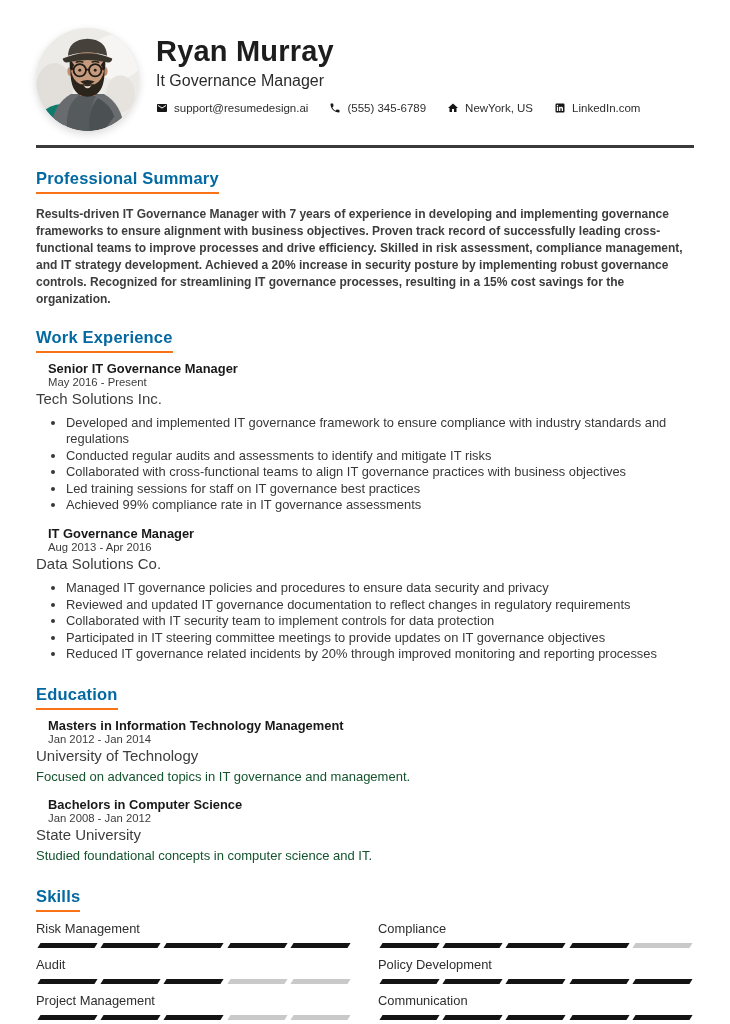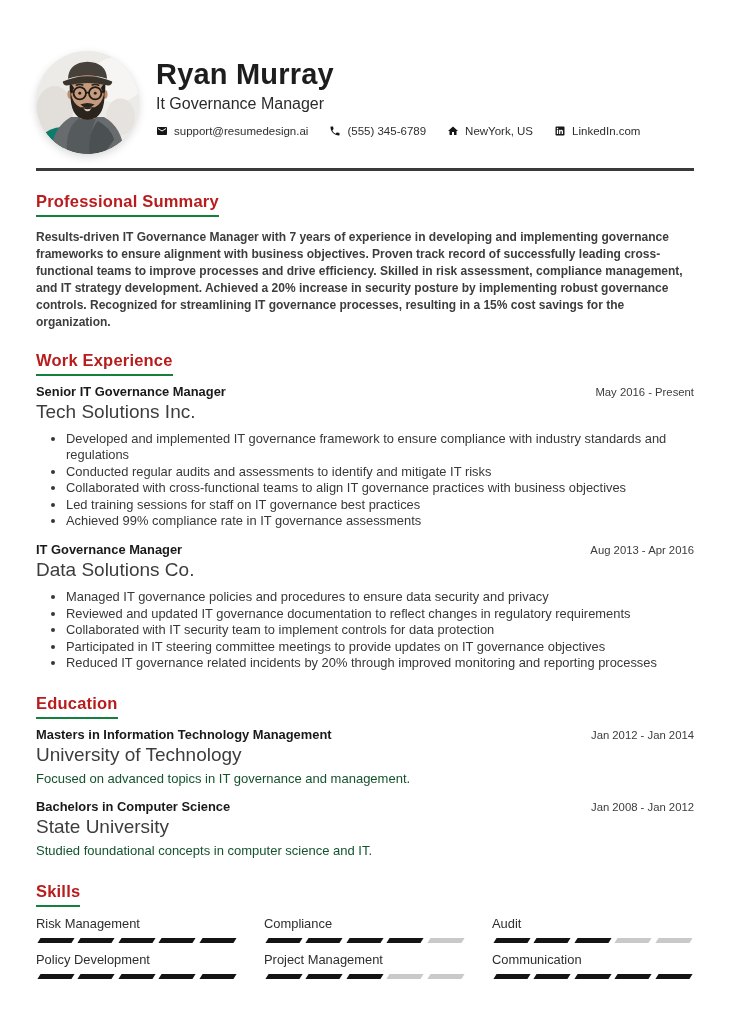--- a/index.html
+++ b/index.html
@@ -4,55 +4,55 @@
 <style>
   html,body{margin:0;padding:0;background:#ffffff;}
   body{
     width:730px;height:1024px;overflow:hidden;position:relative;
     font-family:"Liberation Sans",sans-serif;color:#3a3a3a;
     -webkit-font-smoothing:antialiased;
   }
   .page{padding:0 36px;}
 
   
-  header{display:flex;padding-top:28px;margin-top:23px;}
+  header{display:flex;padding-top:28px;}
   .avatar{
     width:103px;height:103px;border-radius:50%;overflow:hidden;flex:none;
     box-shadow:0 3px 8px rgba(0,0,0,.15);background:#edebe8;
   }
   .avatar svg{display:block;width:100%;height:100%;}
   .head-text{margin-left:17px;padding-top:8px;}
   h1{margin:0;font-size:29px;font-weight:700;color:#1d1d1d;line-height:1.08;letter-spacing:.2px;}
   .person-title{font-size:16px;color:#2b2b2b;margin-top:5px;}
   .contacts{display:flex;align-items:center;gap:21px;margin-top:12px;font-size:11.5px;color:#2e2e2e;}
   .contact{display:inline-flex;align-items:center;gap:6px;white-space:nowrap;}
   .contact svg{width:12px;height:12px;flex:none;}
 
   .divider{height:3px;background:#3a3a3a;margin-top:14px;}
 
   
   section{margin-top:21px;}
   .sec-h{
-    display:inline-block;font-size:16.5px;font-weight:700;color:#b91c1c;
-    padding-bottom:4px;border-bottom:2px solid #15803d;letter-spacing:.2px;
+    display:inline-block;font-size:16.5px;font-weight:700;color:#0369a1;
+    padding-bottom:4px;border-bottom:2px solid #f97316;letter-spacing:.2px;
   }
   .summary-text{margin:12px 0 0;font-size:12px;line-height:17px;color:#3d3d3d;font-weight:bold;}
 
   .entries{margin-top:8px;}
   .entry + .entry{margin-top:13px;}
-  .entry-head{display:flex;justify-content:space-between;align-items:baseline;}
+  .entry-head{display:flex;justify-content:space-between;align-items:baseline;flex-direction:column;}
   .entry-title{font-size:12.9px;font-weight:700;color:#191919;}
   .entry-date{font-size:11.3px;color:#3c3c3c;white-space:nowrap;margin-left:12px;}
-  .entry-sub{font-size:19px;color:#3d3d3d;margin-top:2px;}
+  .entry-sub{font-size:15px;color:#3d3d3d;margin-top:2px;}
   ul.bullets{margin:8px 0 0;padding-left:30px;}
   ul.bullets li{font-size:12.9px;line-height:16.4px;color:#383838;}
   .edu-desc{margin:6px 0 0;font-size:13px;color:#14532d;line-height:14px;}
 
   
-  .skills-grid{display:grid;grid-template-columns:1fr 1fr 1fr;column-gap:26px;row-gap:9px;margin-top:9px;}
+  .skills-grid{display:grid;grid-template-columns:1fr 1fr;column-gap:26px;row-gap:9px;margin-top:9px;}
   .skill-label{font-size:12.9px;color:#2e2e2e;line-height:15px;}
   .bar{display:flex;gap:6px;margin-top:7px;padding:0 3px;}
   .seg{flex:1;height:5px;background:#141414;transform:skewX(-32deg);}
   .seg.empty{background:#c9c9c9;}
 </style>
 </head>
 <body>
 
 <div class="page">
 

